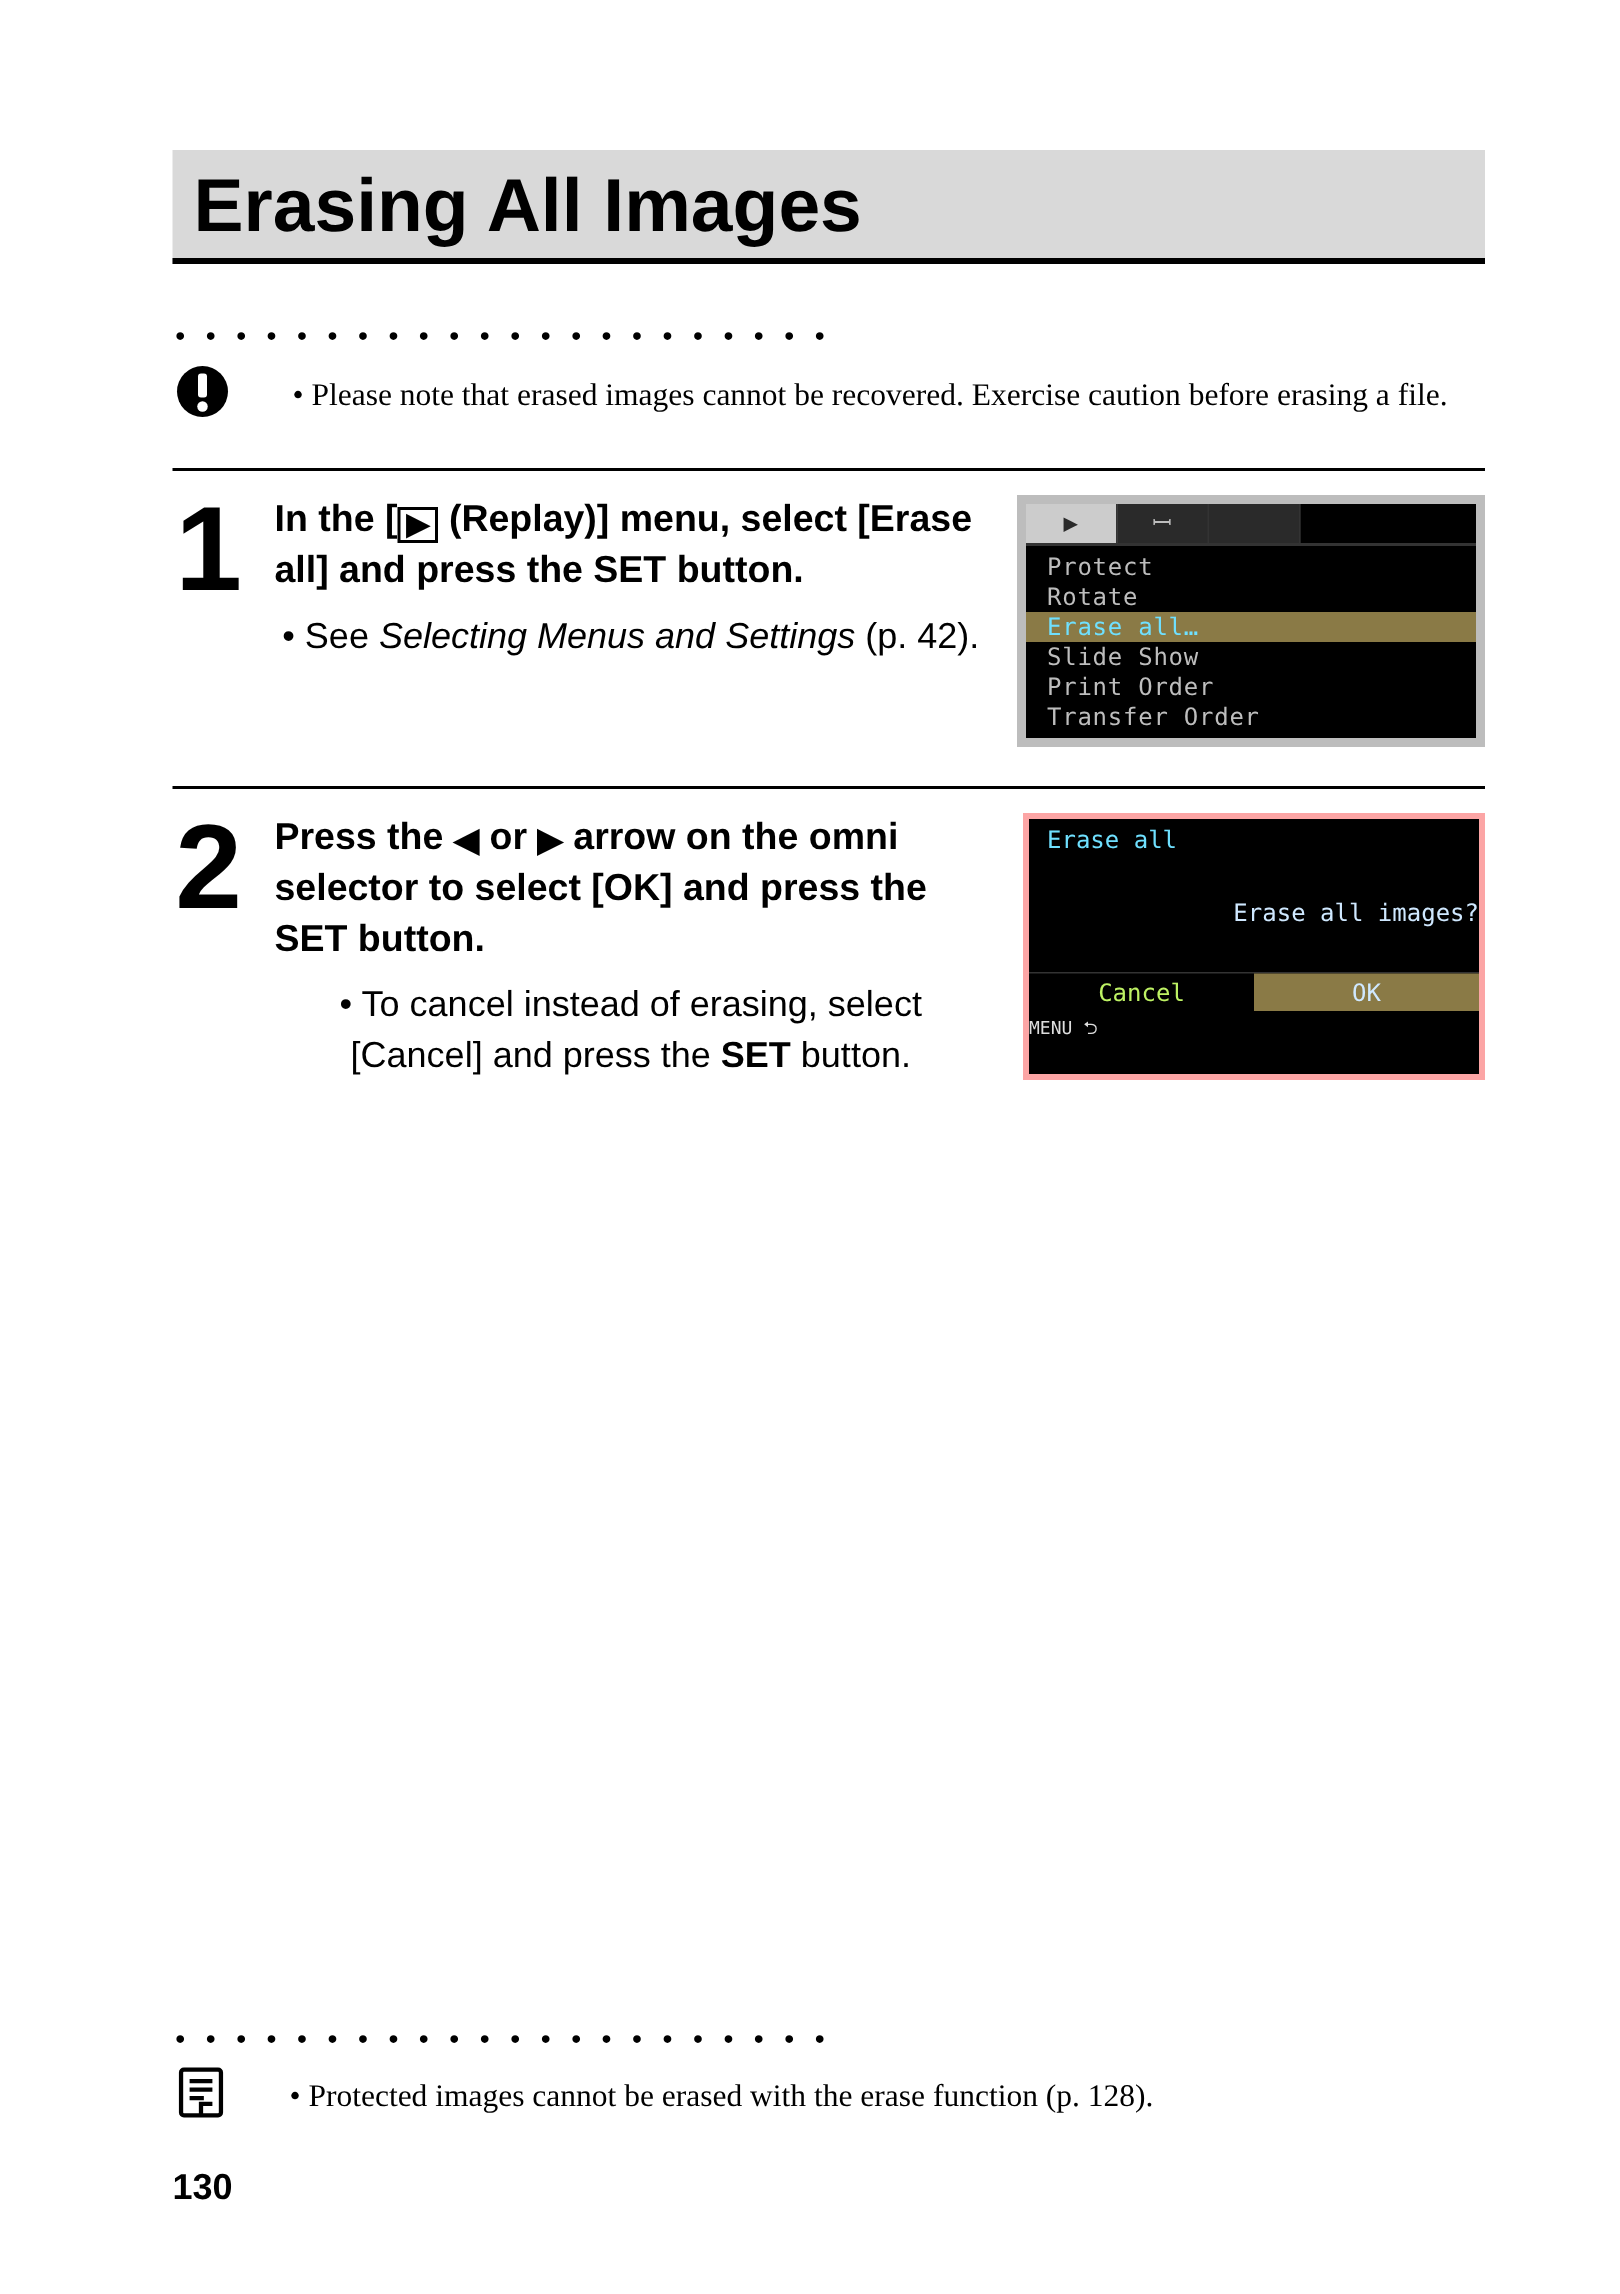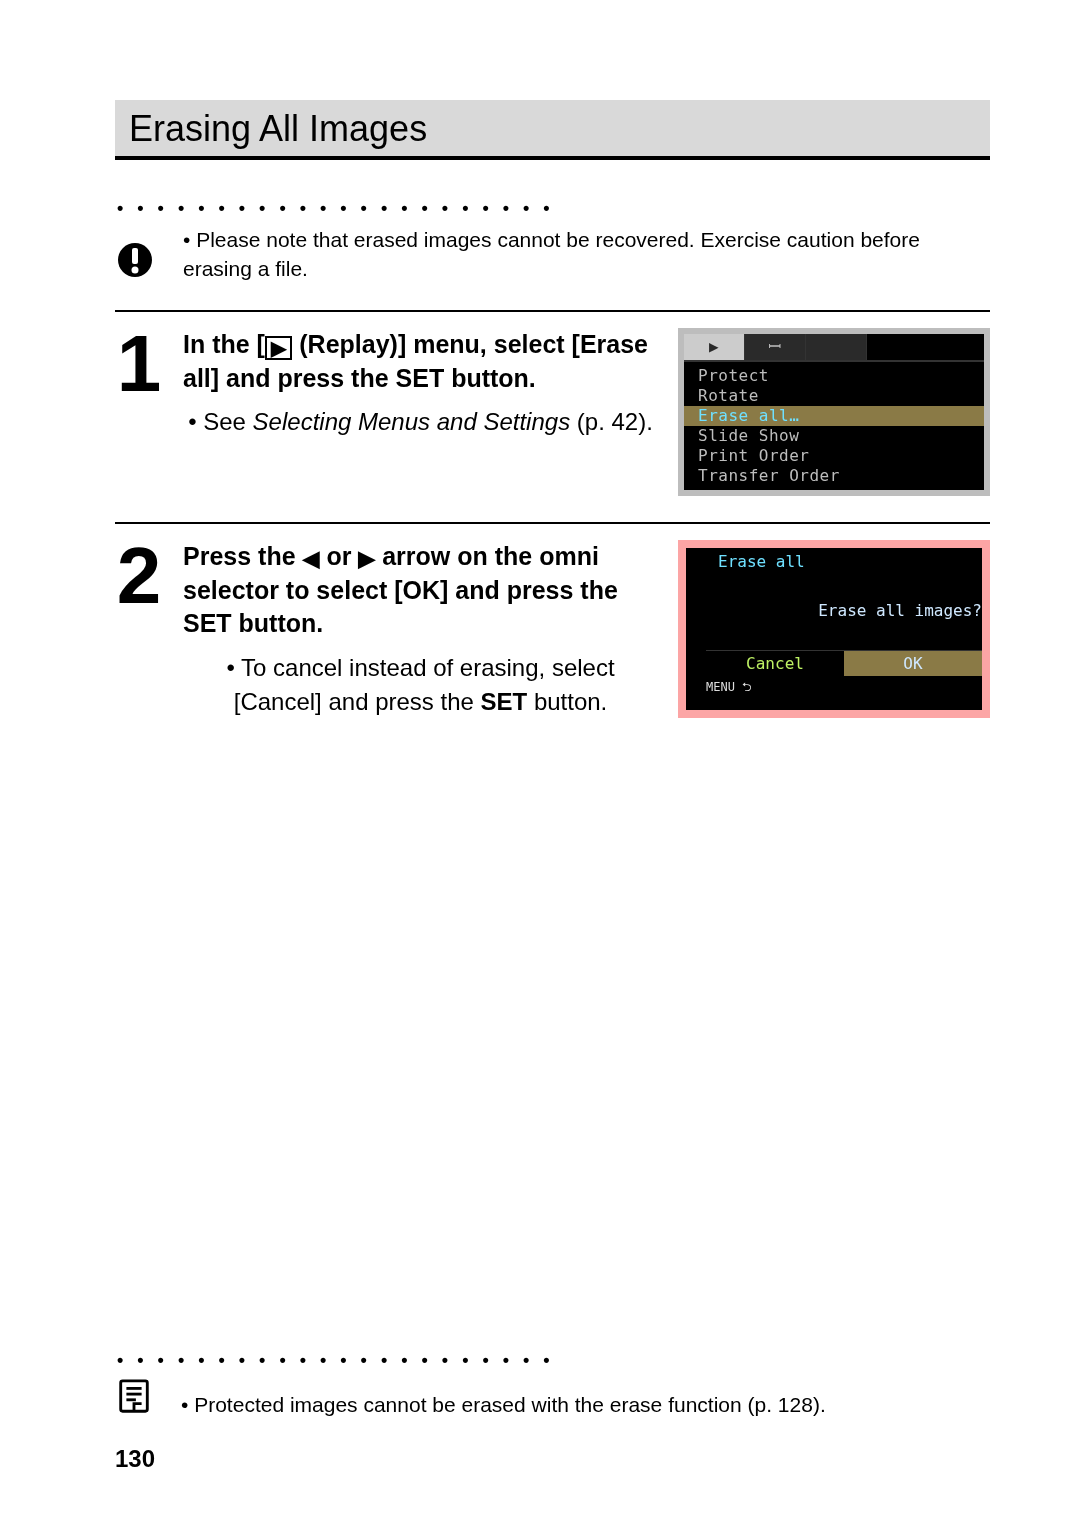--- a/index.html
+++ b/index.html
@@ -18,36 +18,37 @@
     height: 100%;
     position: relative;
   }
   .title-bar {
     background: #d9d9d9;
     border-bottom: 4px solid #000;
     padding: 8px 14px 6px 14px;
   }
   .title-bar h1 {
     margin: 0;
-    font-size: 36px;
-    font-weight: 400;
+    font-size: 50px;
+    font-weight: 700;
     letter-spacing: 0px;
   }
   .dots {
     margin: 38px 0 6px 0;
     font-size: 18px;
     font-weight: 900;
     letter-spacing: 14px;
     padding-left: 2px;
   }
   .note-row {
     display: flex;
-    align-items: flex-end;
-    gap: 28px;
+    align-items: center;
+    gap: 40px;
     margin-top: 6px;
+    font-family: Liberation Serif, serif;
   }
   .warn-icon svg {
     width: 40px;
     height: 40px;
     flex: 0 0 auto;
   }
   .note-text {
     font-size: 21px;
     line-height: 1.4;
     padding-left: 0px;
@@ -137,27 +138,26 @@
     padding: 0 14px;
   }
   .lcd-item.sel {
     background: #8a7a46;
     color: #6fe0ff;
   }
   
   .lcd2 {
     width: 300px;
     background: #000;
-    border: 8px solid #fca5a5;
+    border: 4px solid #fca5a5;
     font-family: "Lucida Console", monospace;
     color: #bdbdbd;
     font-size: 16px;
     position: relative;
     padding-bottom: 4px;
-    padding-left: 20px;
   }
   .lcd2 .hdr {
     color: #6fe0ff;
     padding: 4px 12px 2px 12px;
   }
   .lcd2 .q {
     text-align: right;
     padding: 28px 0 30px 0;
     color: #cfe8ff;
   }

